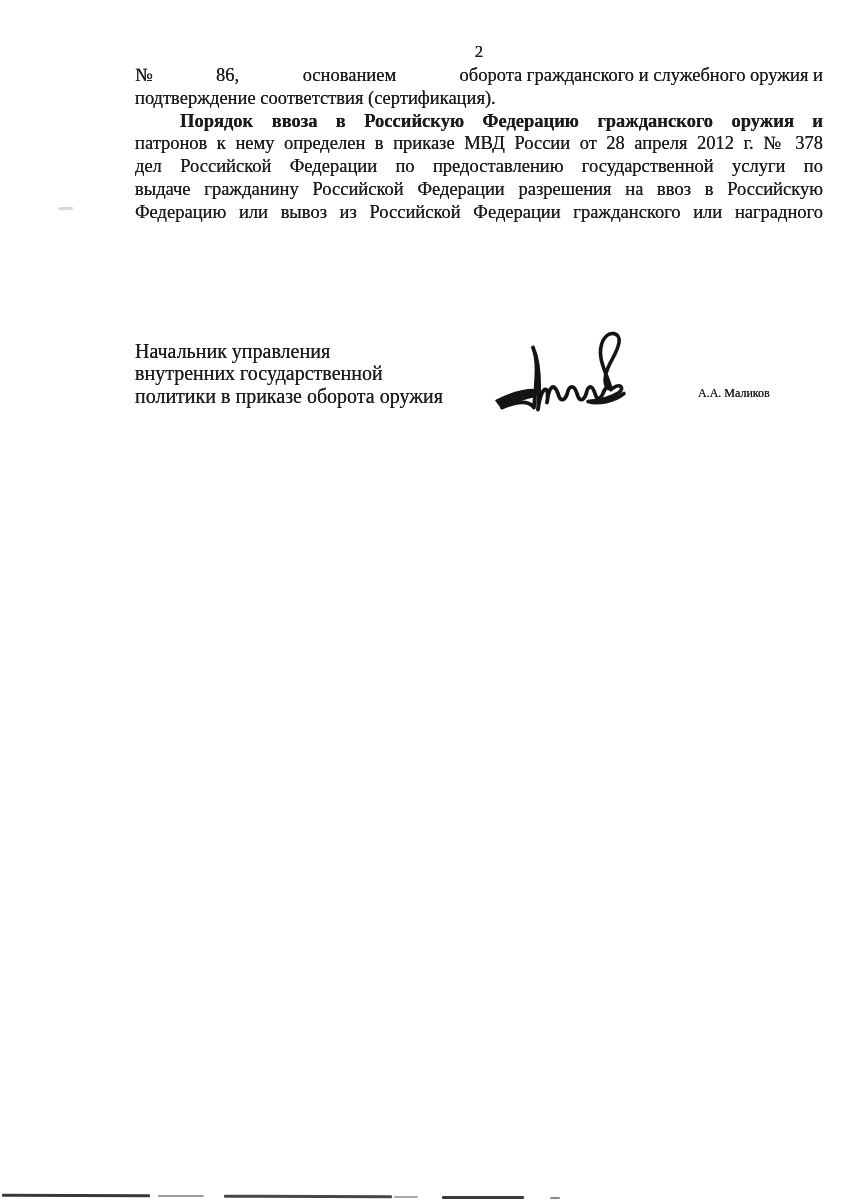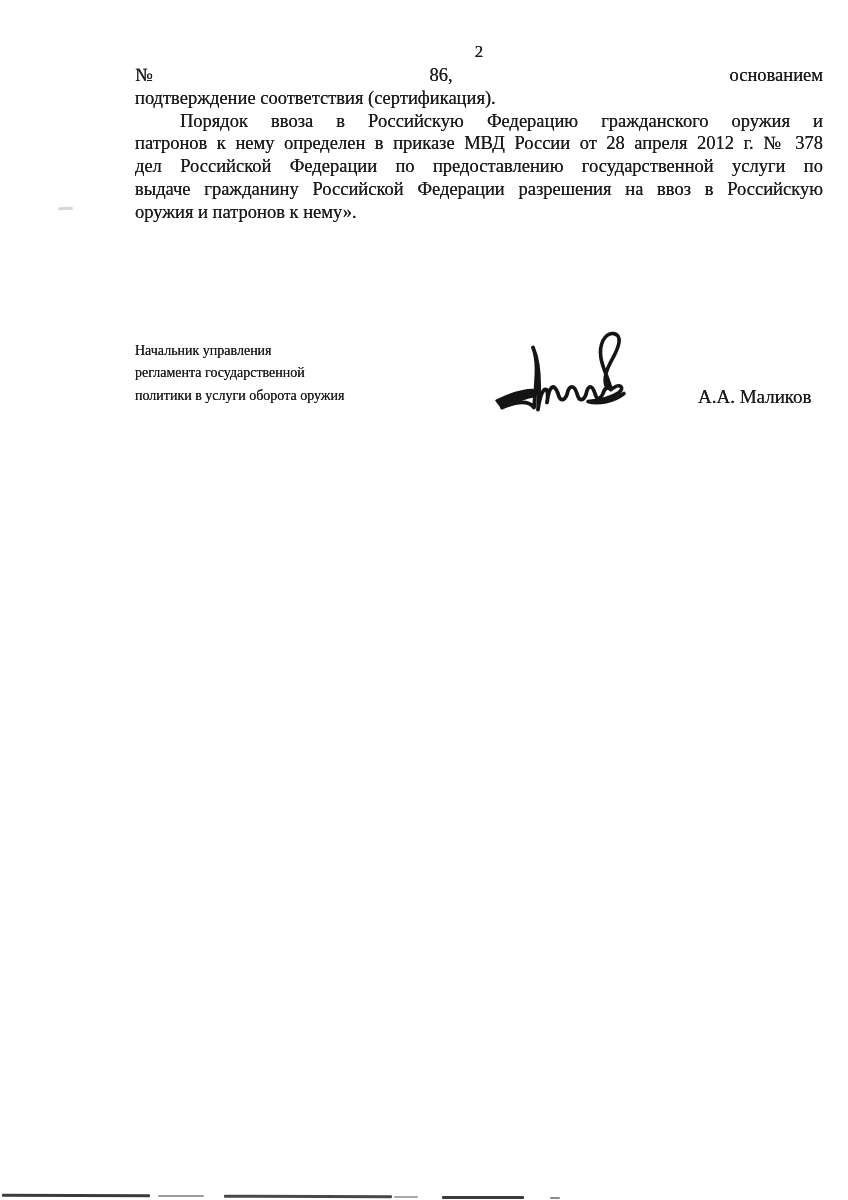--- a/index.html
+++ b/index.html
@@ -38,40 +38,41 @@
     text-align: justify;
     text-align-last: justify;
     white-space: normal;
   }
   .line.last {
     text-align: right;
     text-align-last: left;
   }
   .line.indent {
     text-indent: 45px;
+    font-weight: bold;
   }
   .line.spread {
     display: flex;
     justify-content: space-between;
     text-align: left;
   }
   .sig-title {
     position: absolute;
     left: 135px;
     top: 340px;
     width: 360px;
-    font-size: 14px;
+    font-size: 20px;
     line-height: 22.4px;
     text-shadow: 0 0 0.6px rgba(0,0,0,0.85);
   }
   .sig-name {
     position: absolute;
     left: 698px;
     top: 386px;
-    font-size: 19px;
+    font-size: 12px;
     white-space: nowrap;
     text-shadow: 0 0 0.6px rgba(0,0,0,0.85);
   }
   .sig-svg {
     position: absolute;
     left: 482px;
     top: 326px;
     width: 170px;
     height: 108px;
   }
@@ -111,36 +112,37 @@
 <div class="page">
 
   <div class="page-number">2</div>
 
   <div class="body-text">
     <div>
       <div class="line spread">
         <span>№</span>
         <span>86,</span>
         <span>основанием</span>
+        <span>оборота гражданского и служебного оружия и</span>
       </div>
       <div class="line last">подтверждение соответствия (сертификация).</div>
     </div>
     <div>
       <div class="line indent">Порядок ввоза в Российскую Федерацию гражданского оружия и</div>
       <div class="line">патронов к нему определен в приказе МВД России от 28 апреля 2012 г. № 378</div>
       <div class="line">дел Российской Федерации по предоставлению государственной услуги по</div>
       <div class="line">выдаче гражданину Российской Федерации разрешения на ввоз в Российскую</div>
-      <div class="line last">оружия и патронов к нему».</div>
+      <div class="line">Федерацию или вывоз из Российской Федерации гражданского или наградного</div>
     </div>
   </div>
 
   <div class="sig-title">
     <div>Начальник управления</div>
-    <div>регламента государственной</div>
-    <div>политики в услуги оборота оружия</div>
+    <div>внутренних государственной</div>
+    <div>политики в приказе оборота оружия</div>
   </div>
 
   <svg class="sig-svg" viewBox="0 0 170 105" xmlns="http://www.w3.org/2000/svg" aria-hidden="true">
 
     <path d="M14,73 C28,66 41,62 51,62 L53,69 C41,71 28,77 20,81 Z" fill="#141414" stroke="#141414" stroke-width="1.5" stroke-linejoin="round"></path>
 
     <path d="M20,80 C34,74 46,72 52,80
              C54,55 57,34 51,20
              C58,36 58,60 56,82
              C58,68 61,61 64,62

